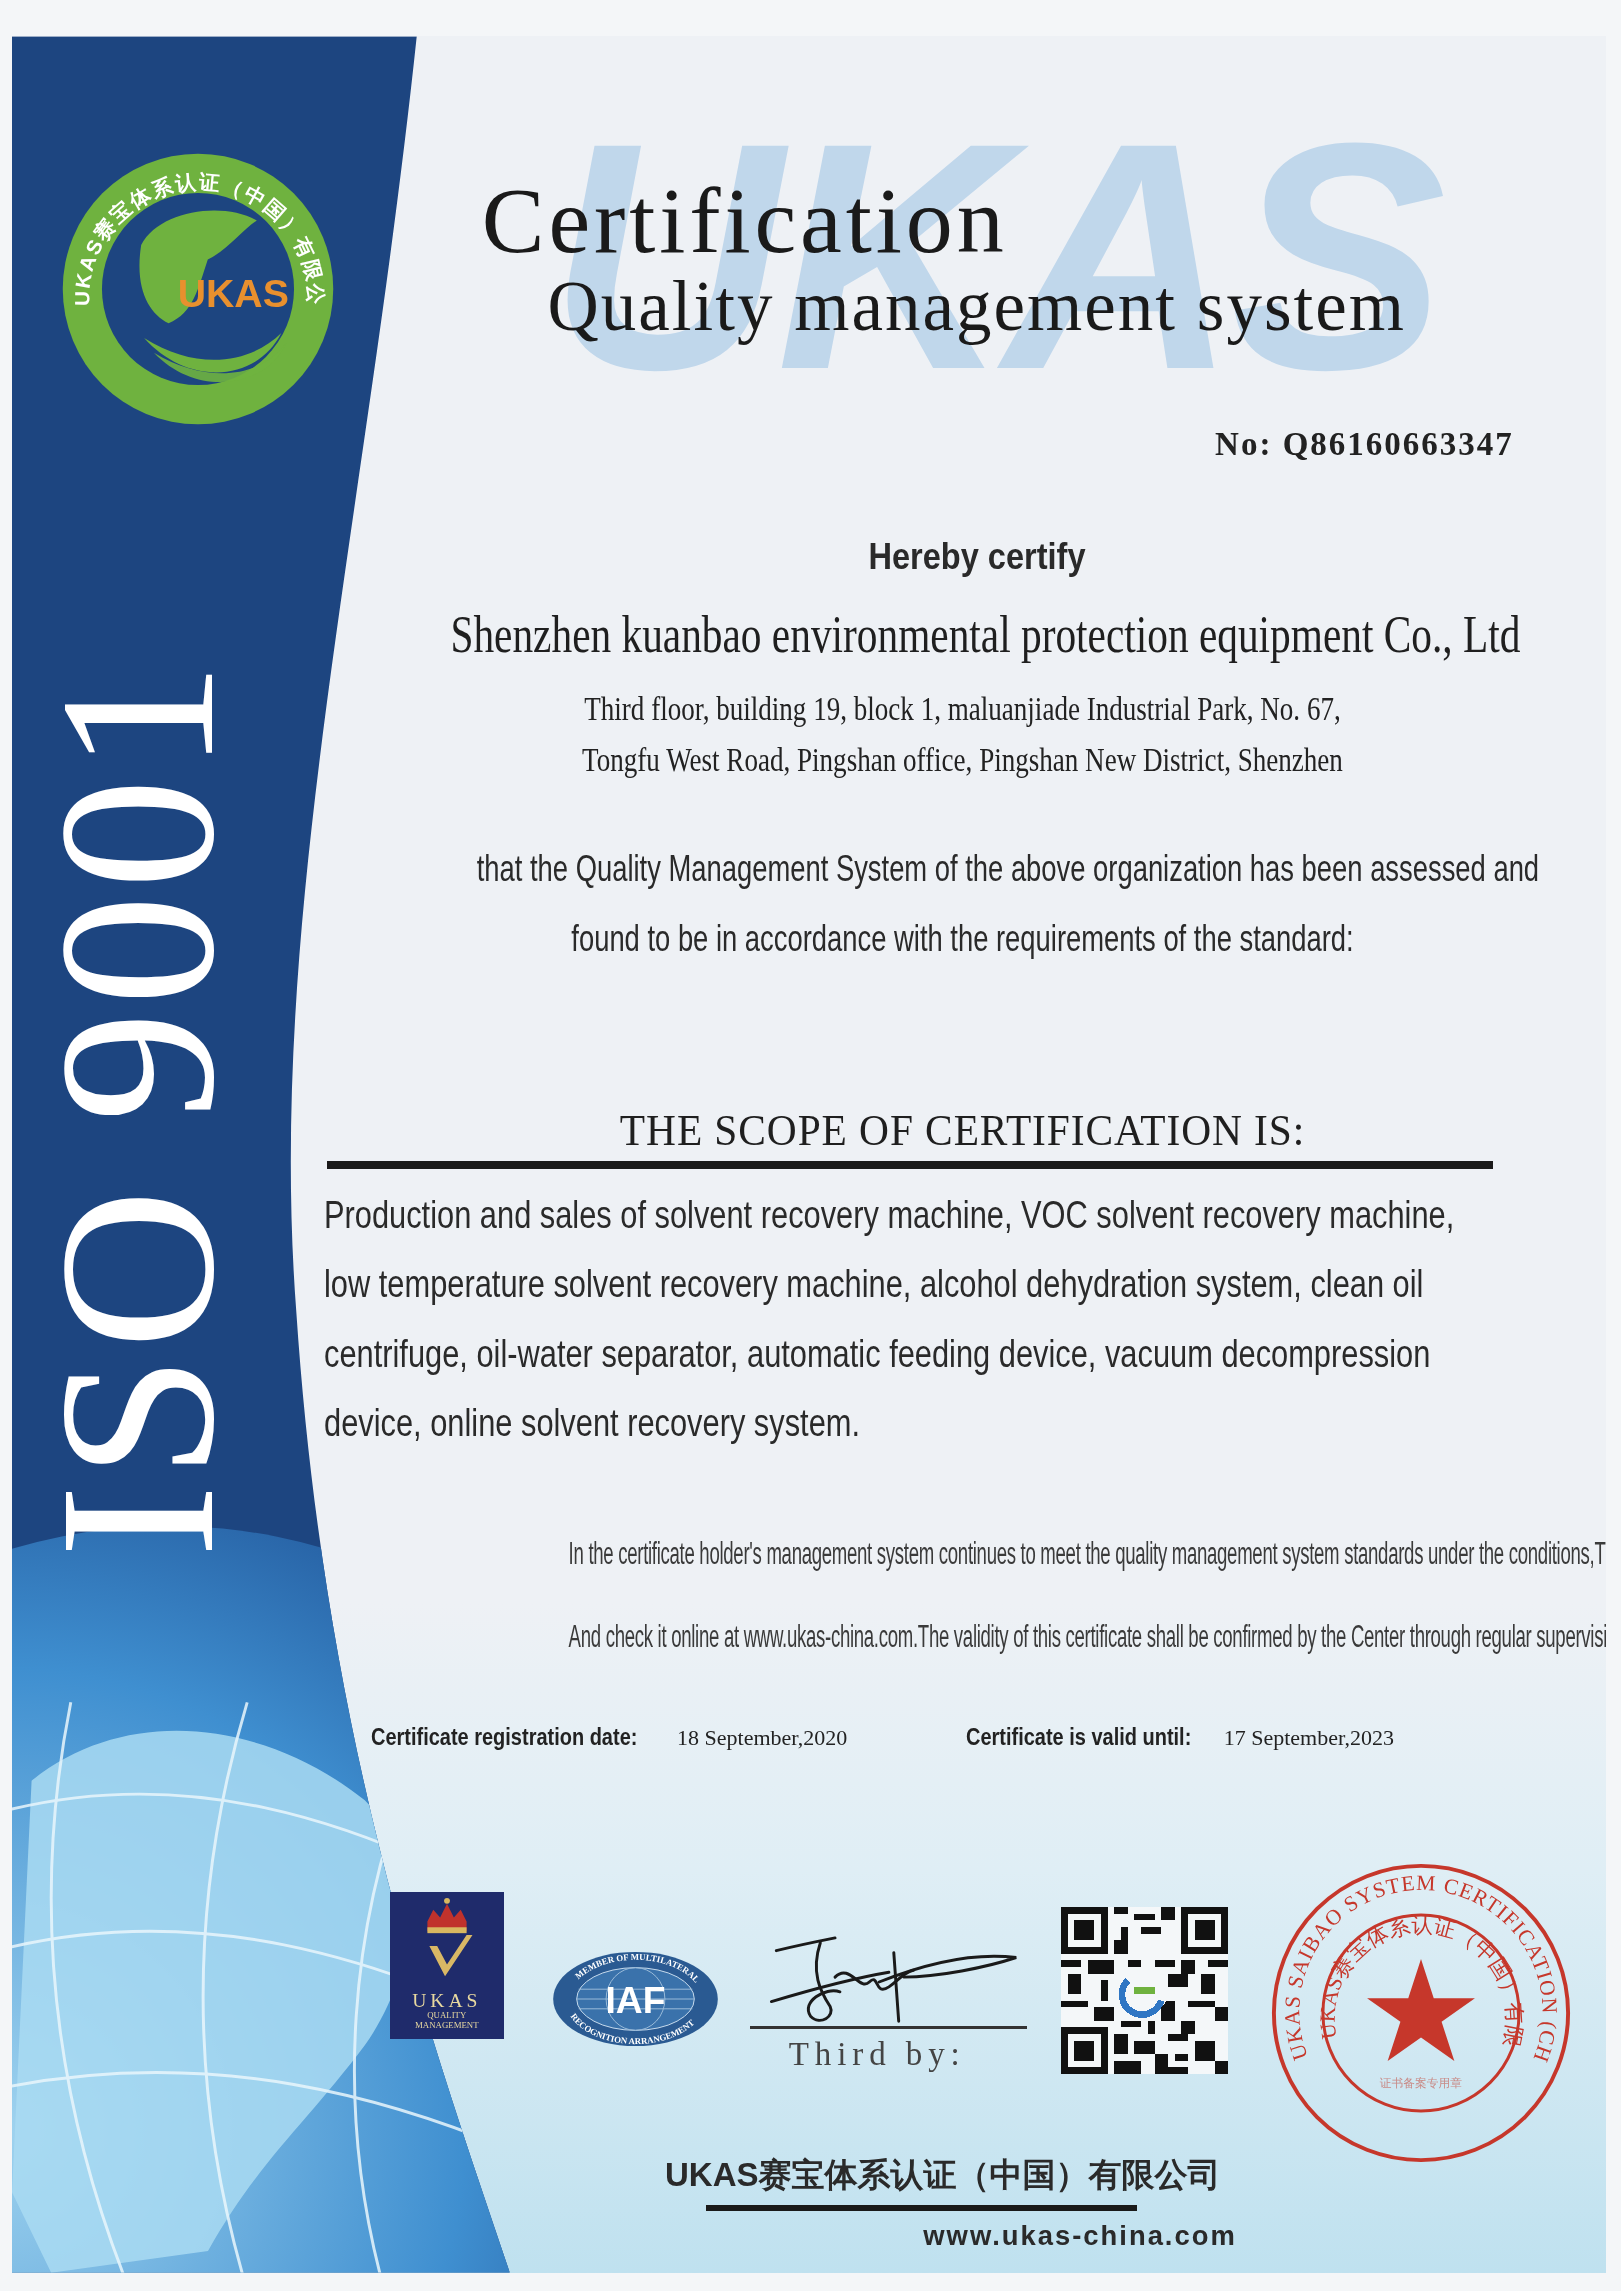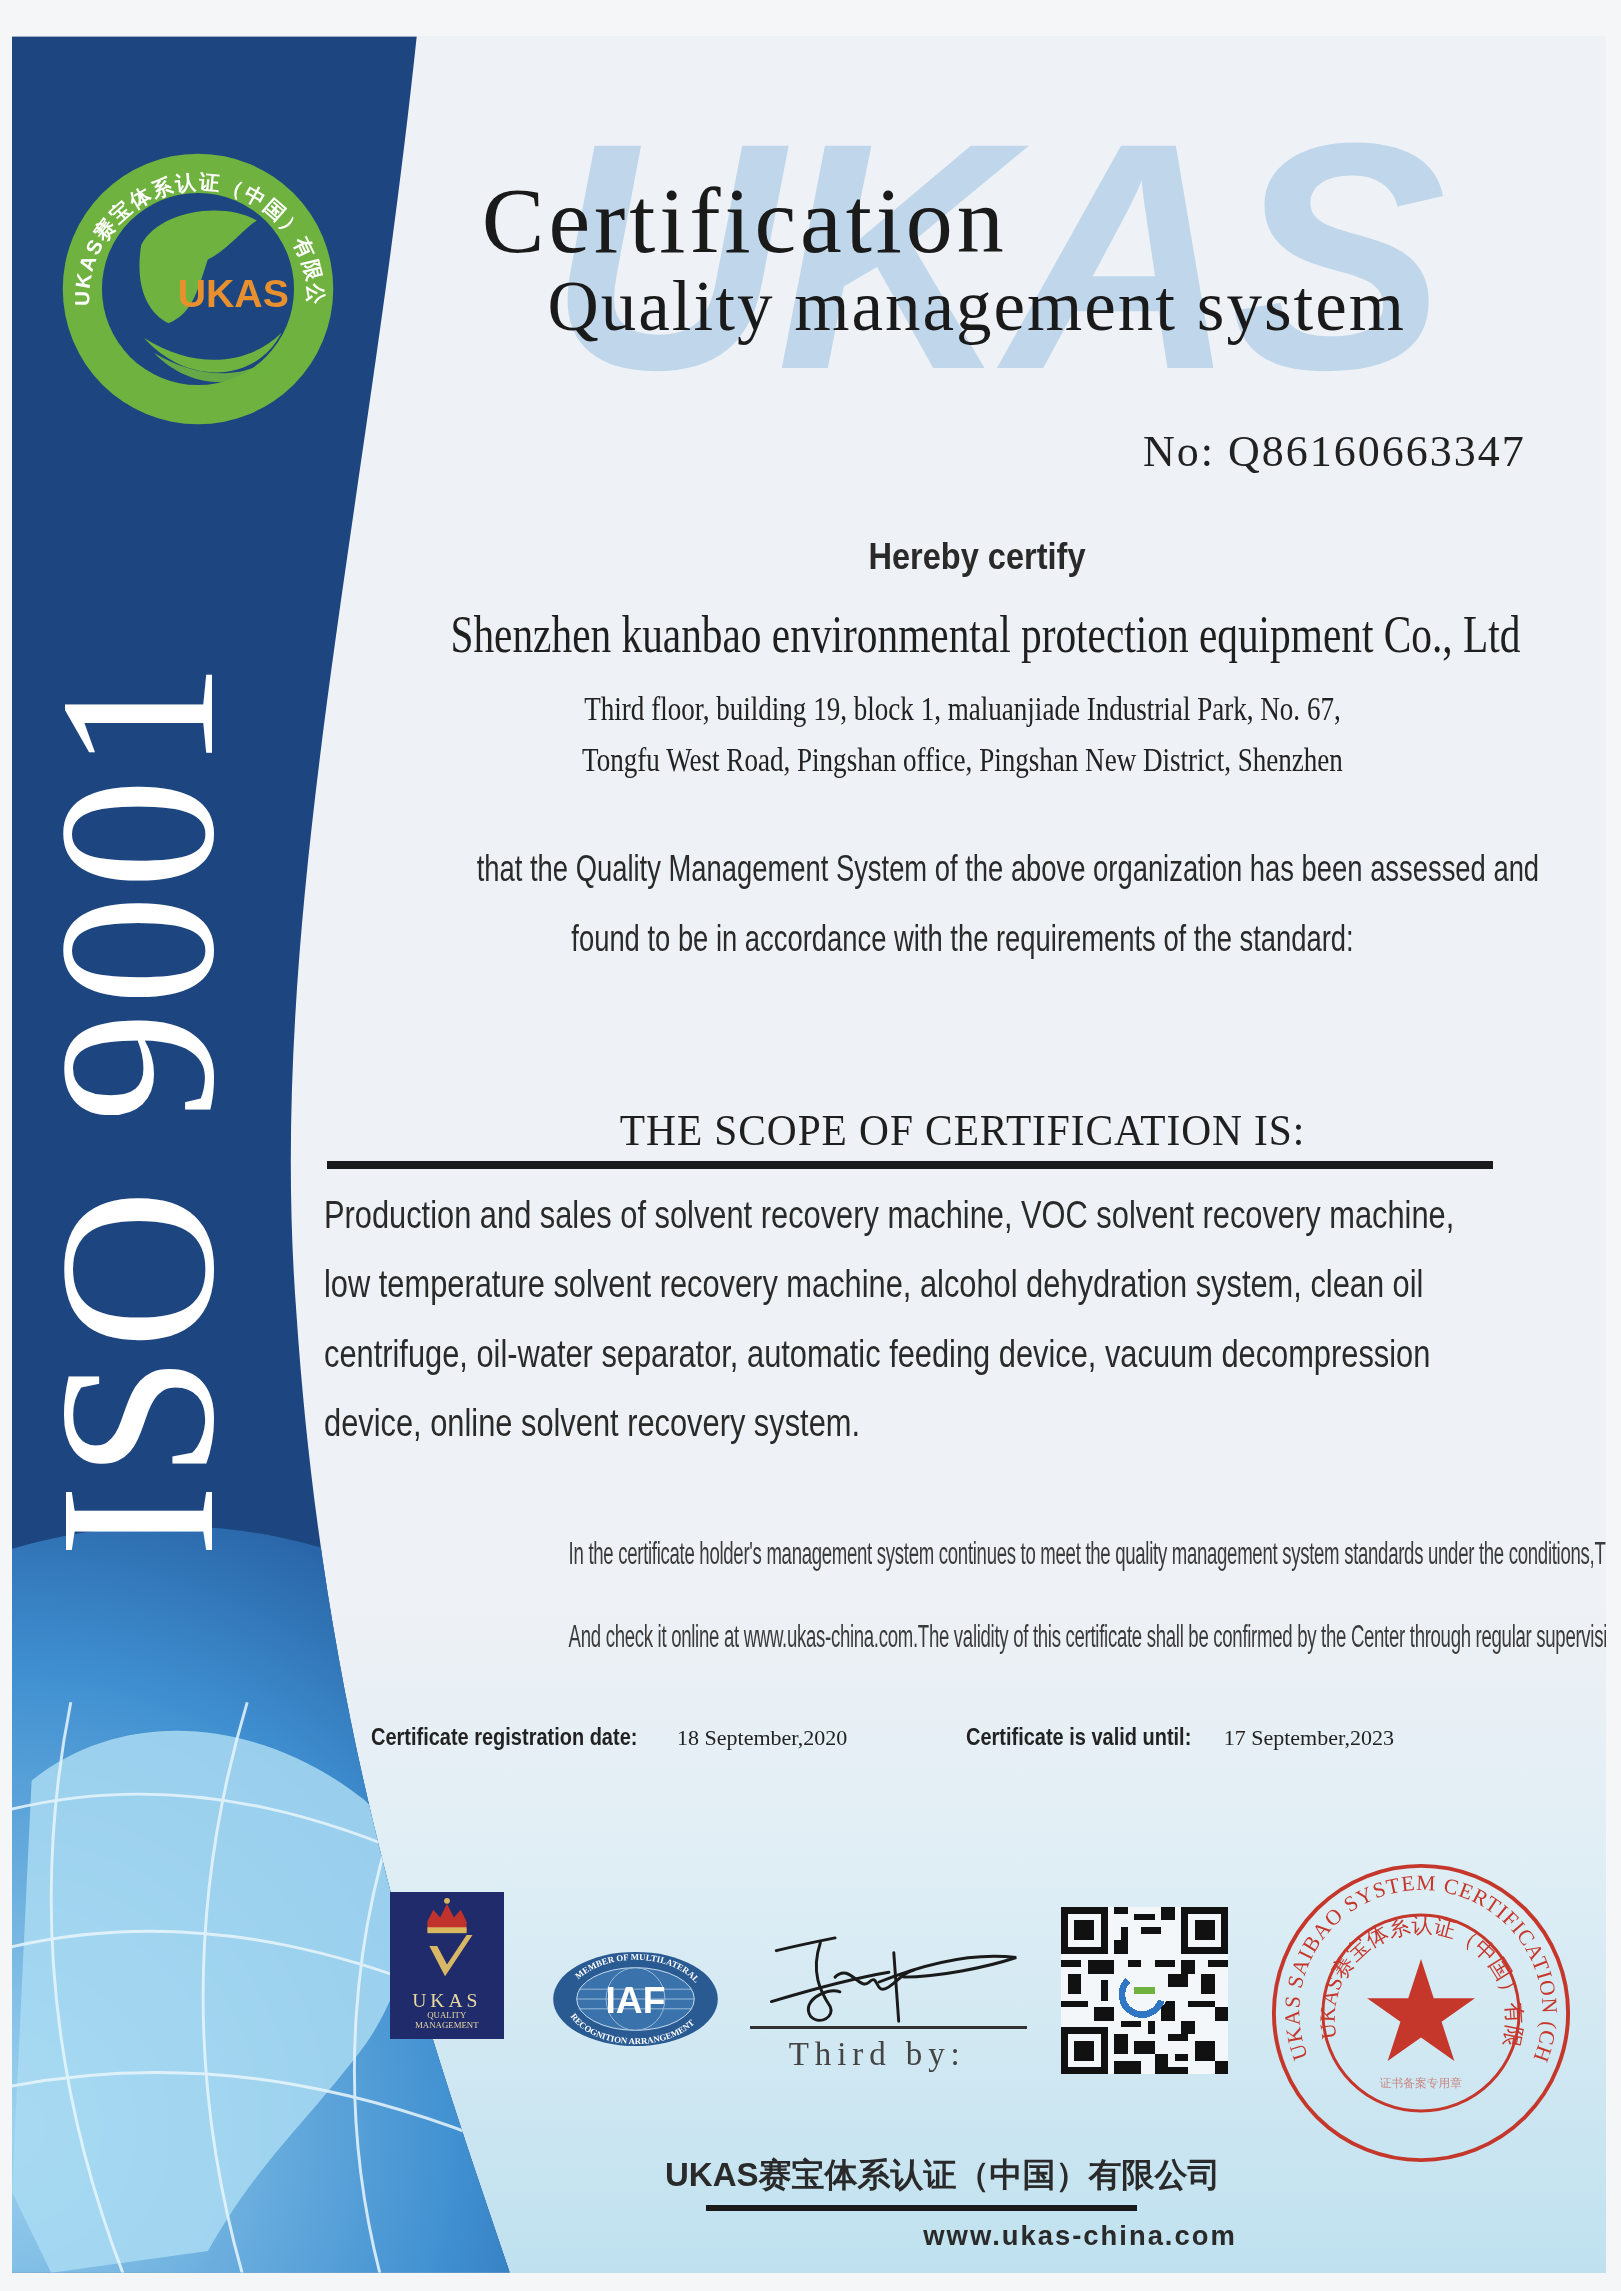--- a/index.html
+++ b/index.html
@@ -3,21 +3,21 @@
 <meta charset="utf-8">
 <style>
   html,body{margin:0;padding:0;}
   body{width:1621px;height:2292px;position:relative;overflow:hidden;background:#f4f6f8;font-family:"Liberation Sans",sans-serif;}
   .page{position:absolute;left:11.8px;top:36px;width:1594px;height:2237px;overflow:hidden;
     background:linear-gradient(180deg,#eef1f5 0%,#eef1f5 70%,#dfeef5 82%,#bfe1ef 100%);}
   .band{position:absolute;left:0;top:0;width:686px;height:2237px;}
   .watermark{position:absolute;left:537px;top:59px;font-family:"Liberation Sans",sans-serif;font-weight:bold;font-style:italic;font-size:323px;color:#b9d3ea;letter-spacing:-5.9px;line-height:1;opacity:.85;}
   .title1{position:absolute;left:470px;width:990px;text-align:left;top:137px;font-family:"Liberation Serif",serif;font-size:94px;letter-spacing:3.9px;color:#1a1a1a;line-height:1;}
   .title2{position:absolute;left:421px;width:1088px;text-align:center;top:235px;font-family:"Liberation Serif",serif;font-size:71px;letter-spacing:2px;color:#1a1a1a;line-height:1;}
-  .certno{position:absolute;right:80px;top:390px;font-family:"Liberation Serif",serif;font-weight:normal;font-size:44px;letter-spacing:2px;color:#222;}
+  .certno{position:absolute;right:92px;top:390px;font-family:"Liberation Serif",serif;font-weight:bold;font-size:33px;letter-spacing:2px;color:#222;}
   .hereby{position:absolute;left:470px;width:990px;text-align:center;top:500px;font-family:"Liberation Sans",sans-serif;font-weight:bold;font-size:37px;color:#2a2a2a;transform:scaleX(.88);}
   .company{position:absolute;left:294px;width:1313px;text-align:center;top:568px;font-family:"Liberation Serif",serif;font-size:53px;color:#1f1f1f;transform:scaleX(.78);transform-origin:center;white-space:nowrap;}
   .addr{position:absolute;left:294px;width:1313px;text-align:center;font-family:"Liberation Serif",serif;font-size:33px;color:#222;transform:scaleX(.82);white-space:nowrap;}
   .body{position:absolute;left:294px;width:1313px;text-align:center;font-family:"Liberation Sans",sans-serif;font-size:37px;color:#2a2a2a;transform:scaleX(.74);white-space:nowrap;}
   .std{position:absolute;left:294px;width:1313px;text-align:center;top:959px;font-family:"Liberation Serif",serif;font-weight:bold;font-size:47px;letter-spacing:2.9px;color:#222;}
   .scope-h{position:absolute;left:294px;width:1313px;text-align:center;top:1068px;font-family:"Liberation Serif",serif;font-size:45px;letter-spacing:1px;color:#1f1f1f;transform:scaleX(.92);}
   .rule{position:absolute;left:315px;width:1166px;top:1125px;height:7.8px;background:#1a1a1a;}
   .scope{position:absolute;left:312px;font-family:"Liberation Sans",sans-serif;font-size:39px;color:#2a2a2a;transform:scaleX(.79);transform-origin:left center;white-space:nowrap;}
   .small{position:absolute;left:294px;width:1313px;text-align:center;font-family:"Liberation Sans",sans-serif;font-size:31px;color:#3a3a3a;transform:scaleX(.6);white-space:nowrap;letter-spacing:-0.5px;}
   .dates{position:absolute;top:1688px;font-size:23.5px;color:#222;white-space:nowrap;}

